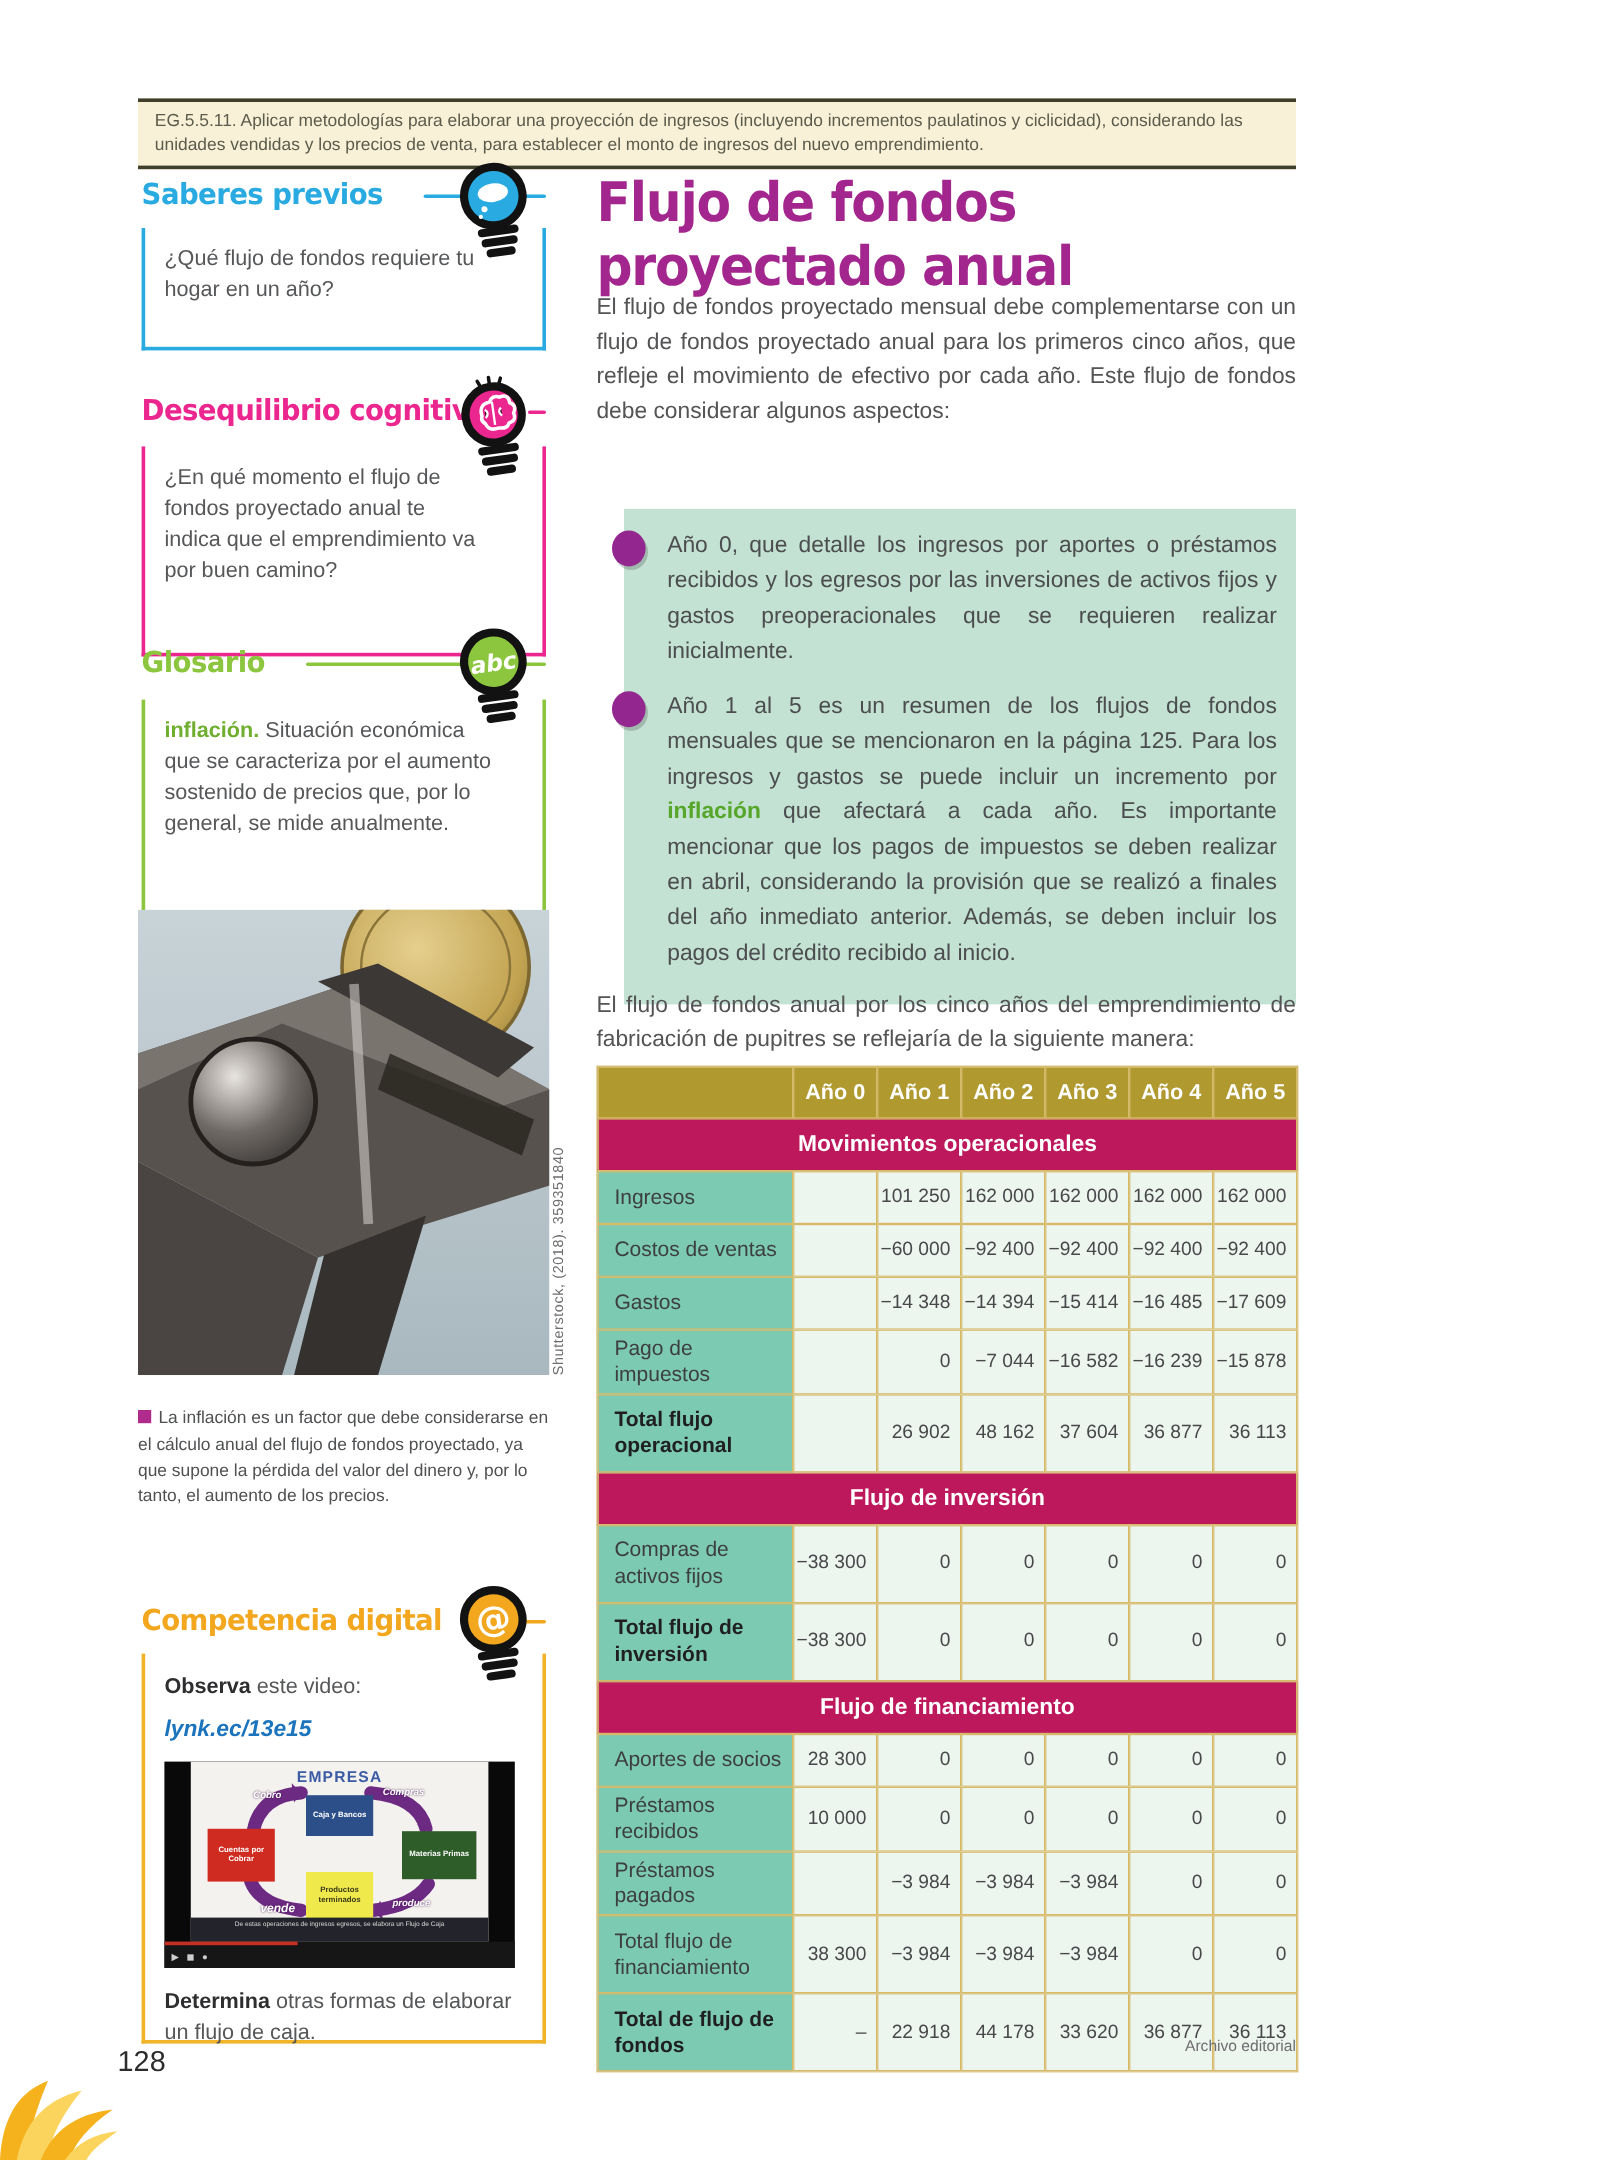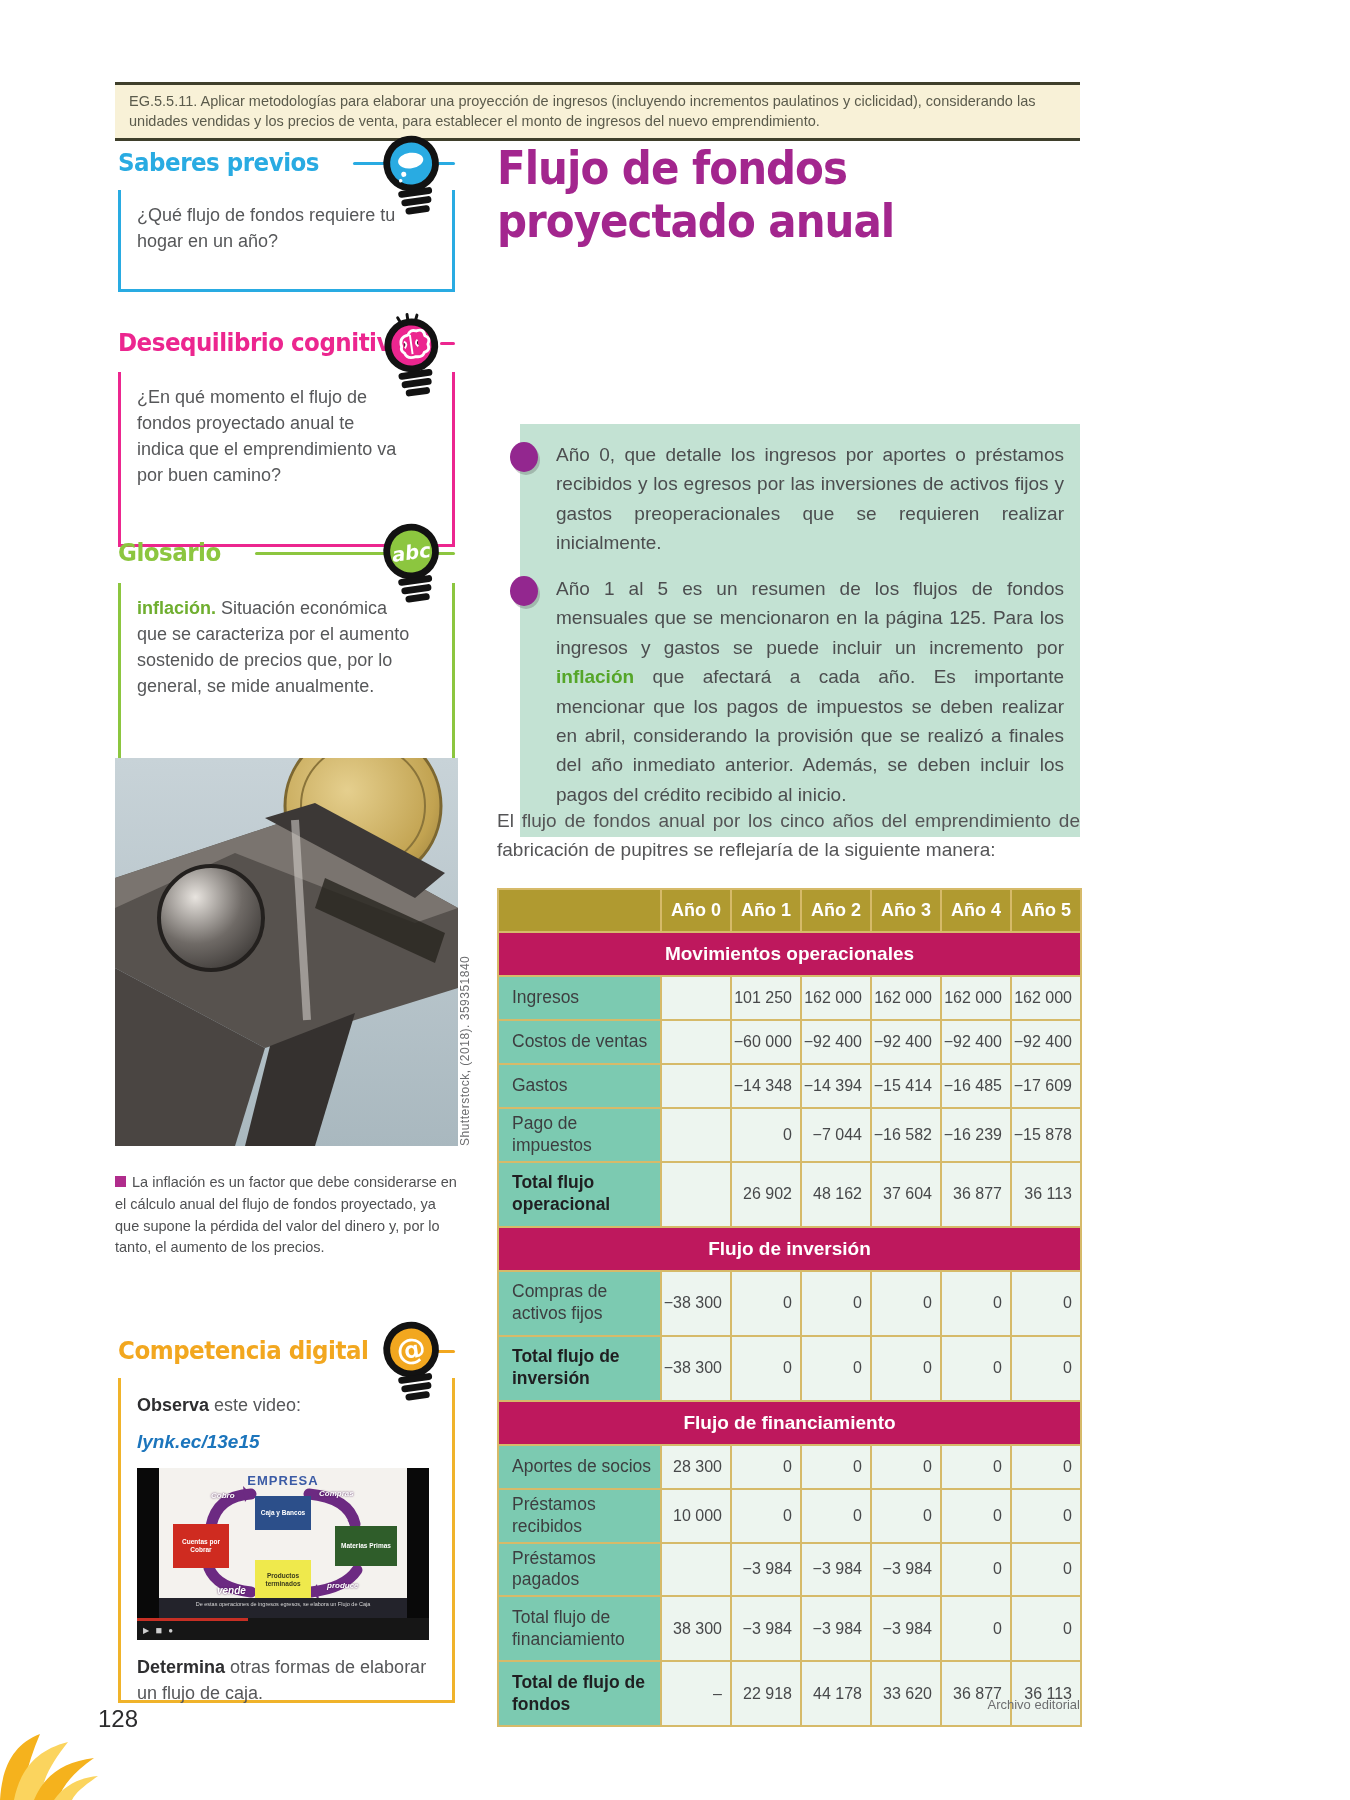--- a/index.html
+++ b/index.html
@@ -251,33 +251,34 @@
       </div>
     </div>
 
     <div class="comp-lead" style="margin-top:14px;">
       <span class="bold-dark">Determina</span><span> otras formas de elaborar un flujo de caja.</span>
     </div>
   </div>
 
   <div class="title">Flujo de fondos proyectado anual</div>
 
+  <div class="para" style="top:243px;">El flujo de fondos proyectado mensual debe complementarse con un flujo de fondos proyectado anual para los primeros cinco años, que refleje el movimiento de efectivo por cada año. Este flujo de fondos debe considerar algunos aspectos:</div>
 
   <div class="bullets">
     <div class="bullet-item">
       <span class="bullet-dot"></span>
       <span>Año 0, que detalle los ingresos por aportes o préstamos recibidos y los egresos por las inversiones de activos fijos y gastos preoperacionales que se requieren realizar inicialmente.</span>
     </div>
     <div class="bullet-item">
       <span class="bullet-dot"></span>
       <span>Año 1 al 5 es un resumen de los flujos de fondos mensuales que se mencionaron en la página 125. Para los ingresos y gastos se puede incluir un incremento por </span><span class="green-word">inflación</span><span> que afectará a cada año. Es importante mencionar que los pagos de impuestos se deben realizar en abril, considerando la provisión que se realizó a finales del año inmediato anterior. Además, se deben incluir los pagos del crédito recibido al inicio.</span>
     </div>
   </div>
 
-  <div class="para" style="top:807px;">El flujo de fondos anual por los cinco años del emprendimiento de fabricación de pupitres se reflejaría de la siguiente manera:</div>
+  <div class="para" style="top:824px;">El flujo de fondos anual por los cinco años del emprendimiento de fabricación de pupitres se reflejaría de la siguiente manera:</div>
 
   <div class="cash-table">
       <div class="trow thead">
         <div class="tcell hcell"></div>
         <div class="tcell hcell">Año 0</div>
         <div class="tcell hcell">Año 1</div>
         <div class="tcell hcell">Año 2</div>
         <div class="tcell hcell">Año 3</div>
         <div class="tcell hcell">Año 4</div>
         <div class="tcell hcell">Año 5</div>

